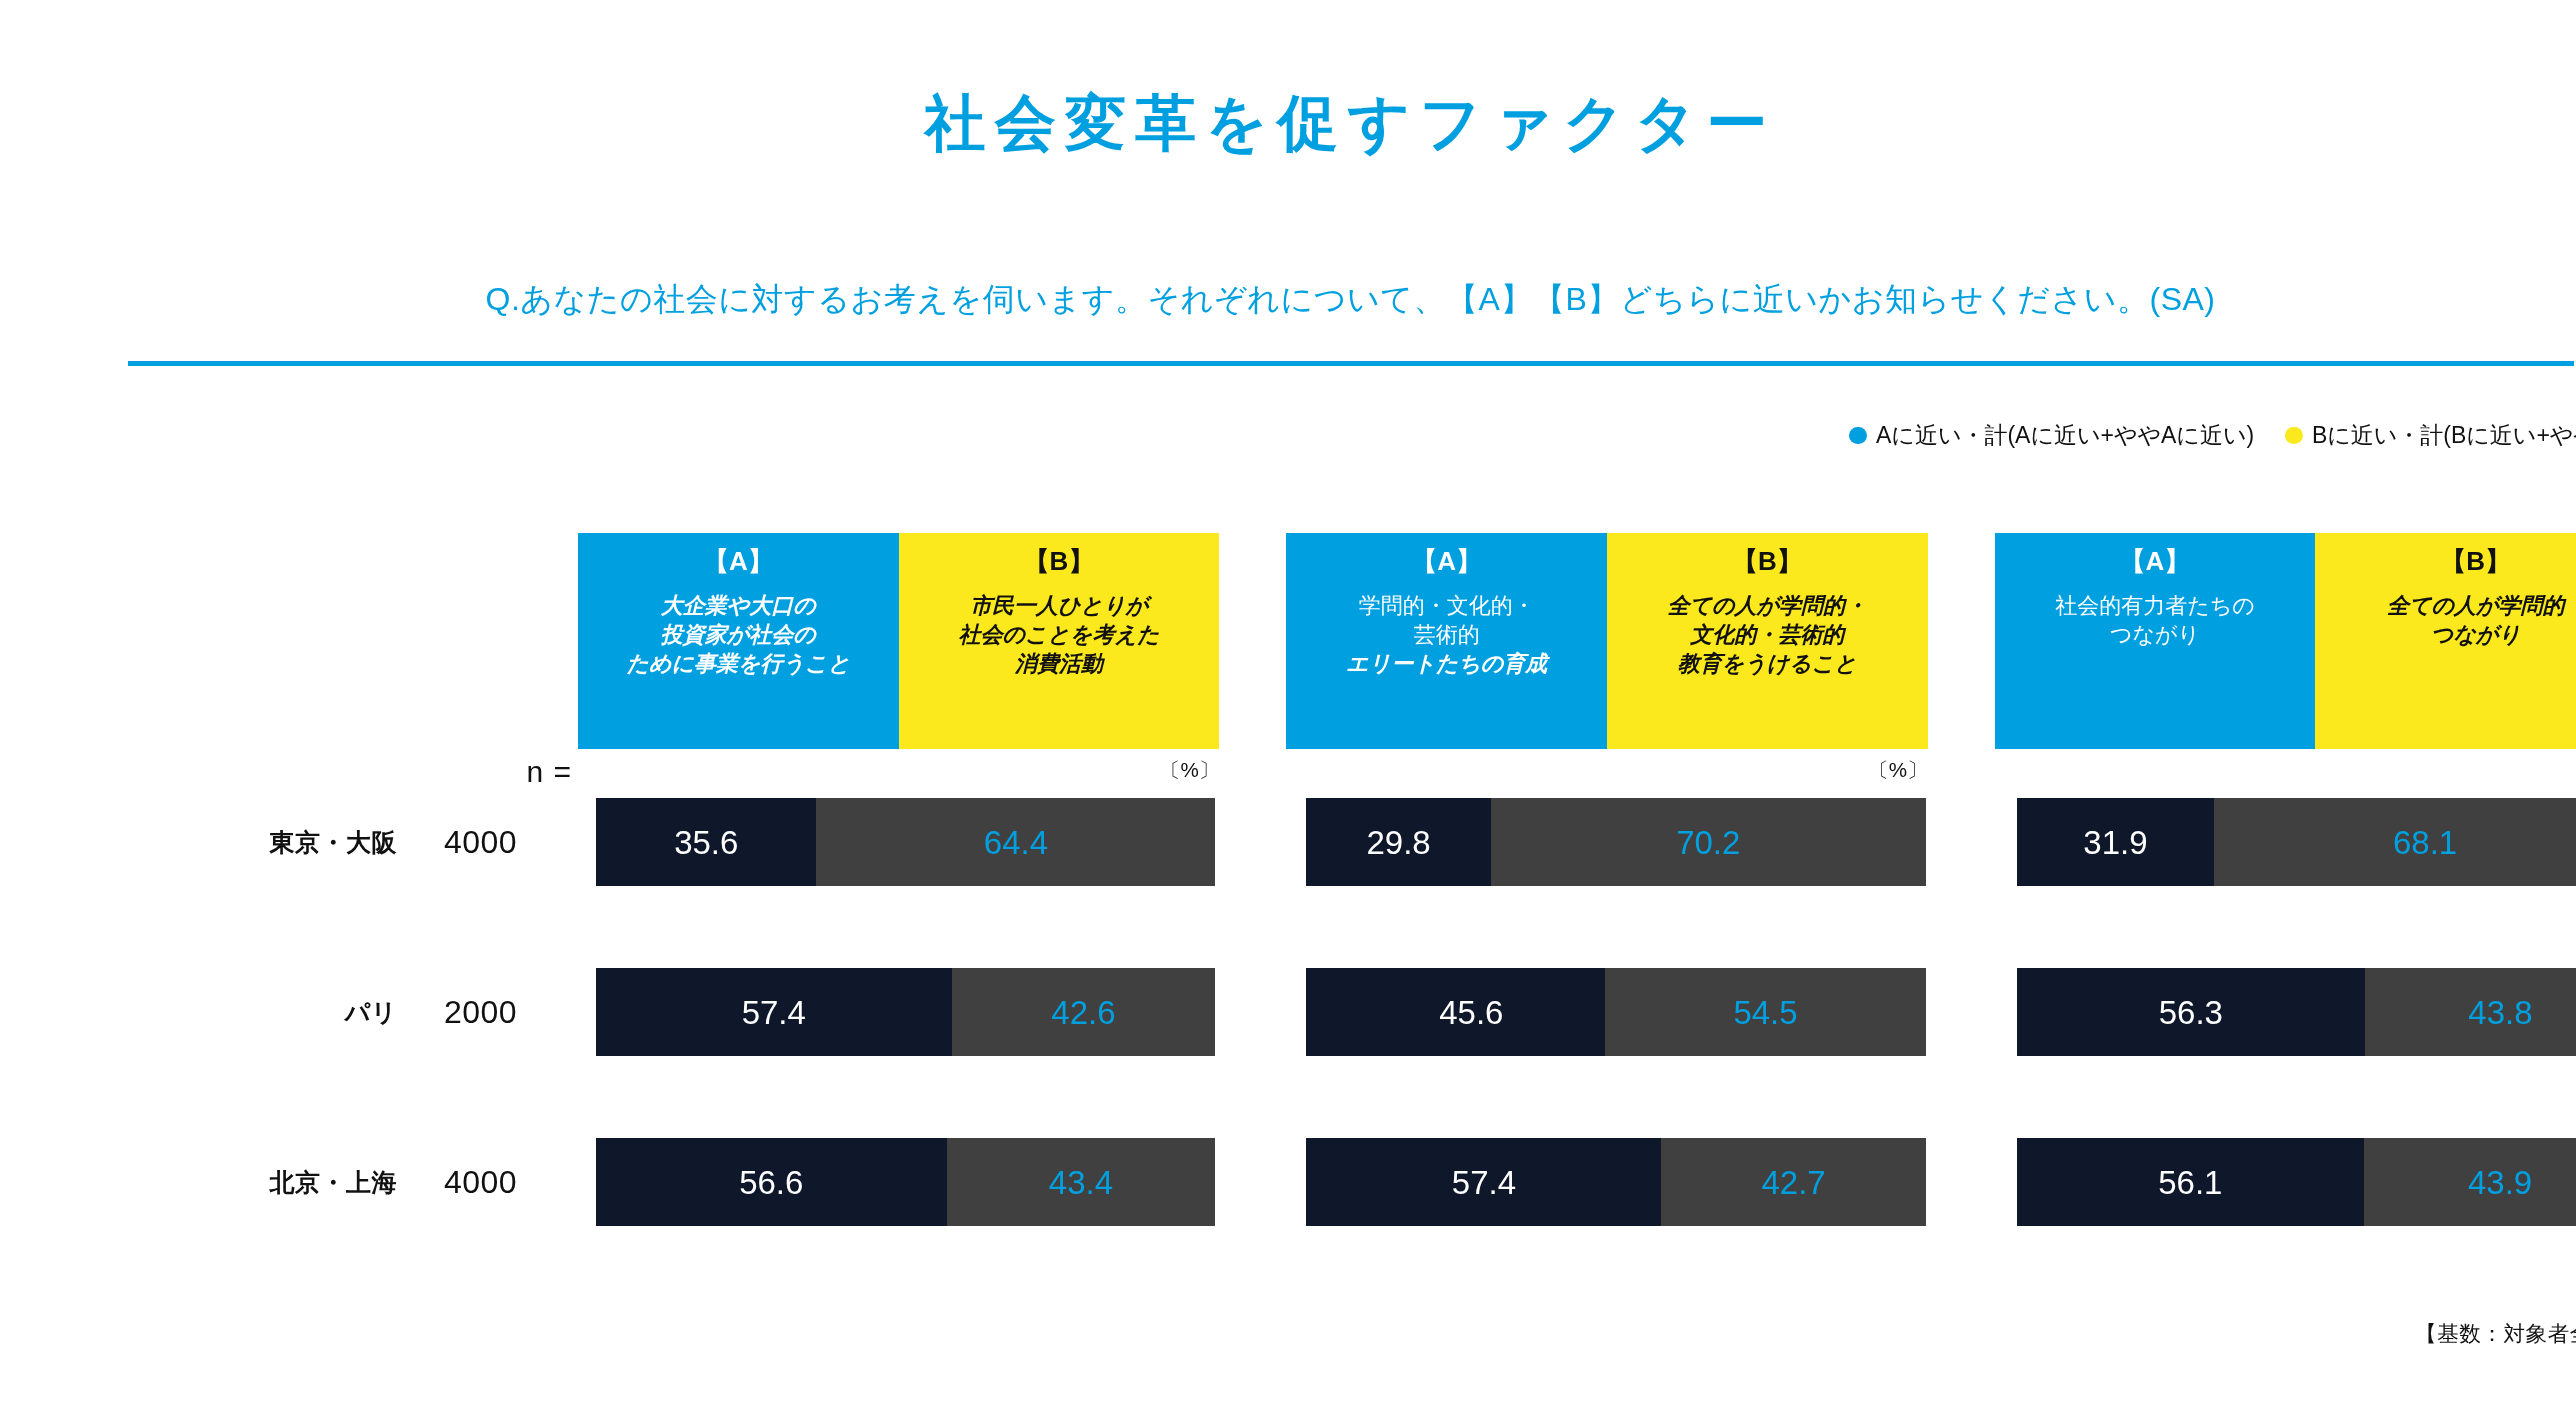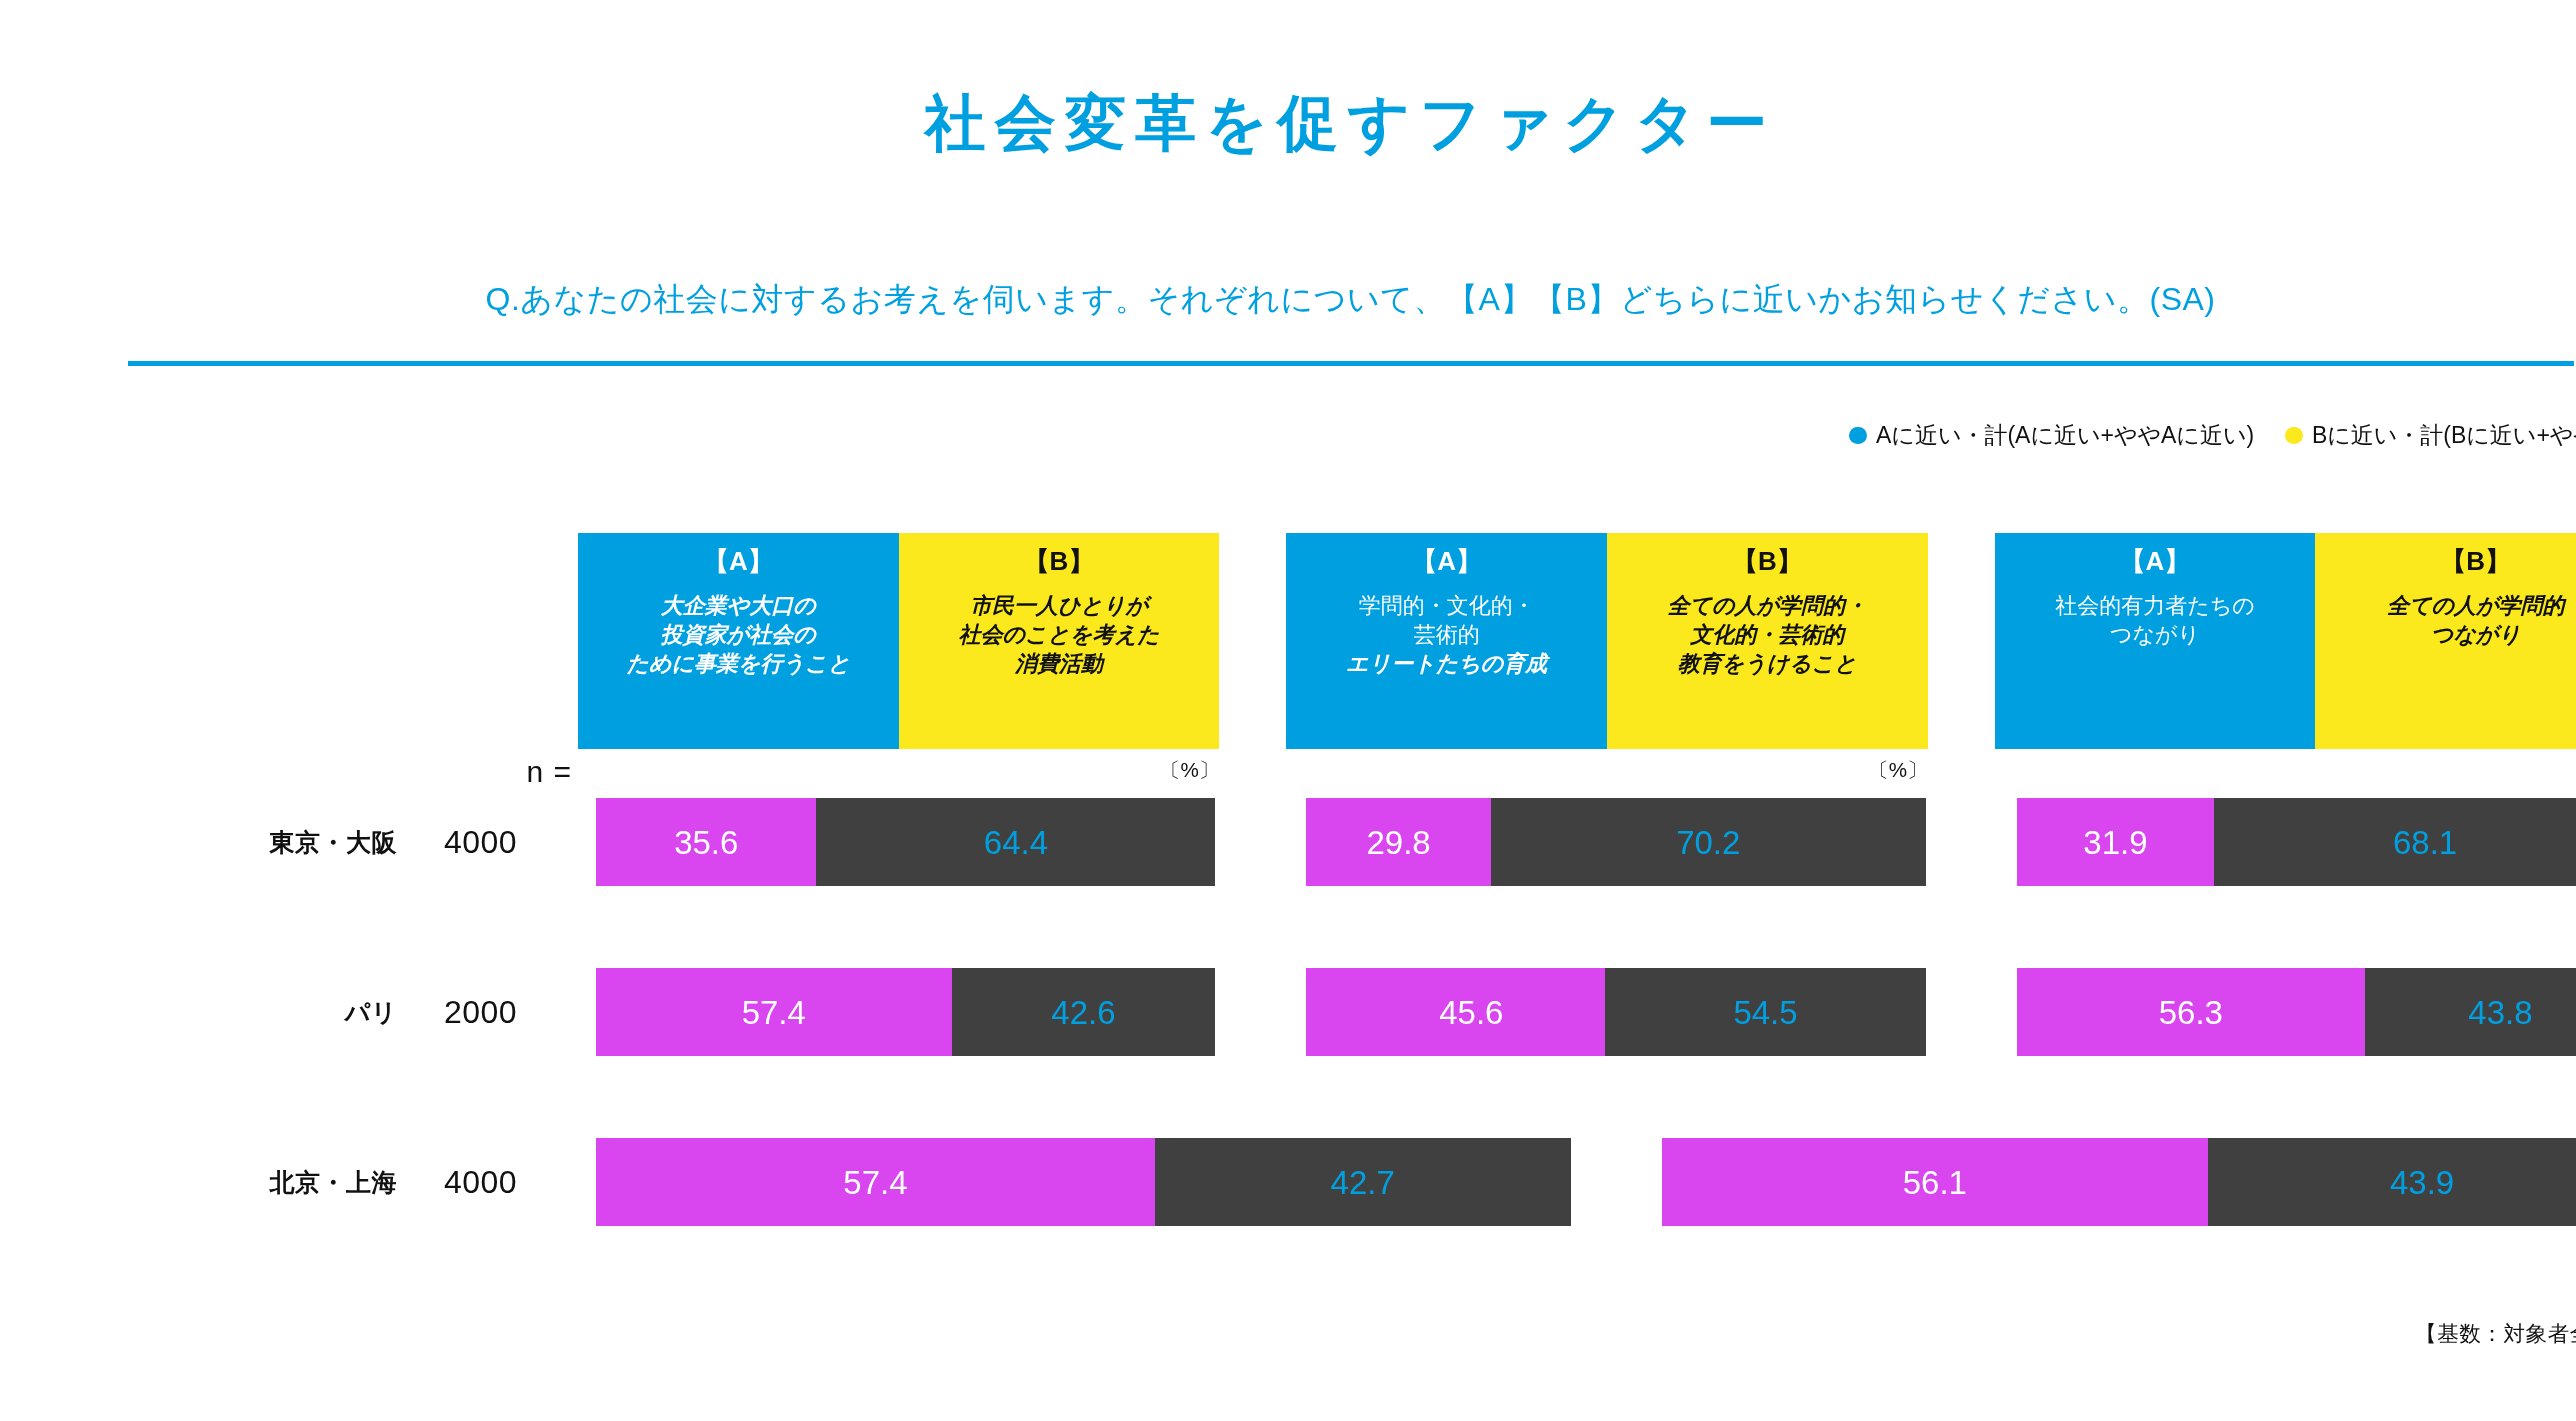--- a/index.html
+++ b/index.html
@@ -179,21 +179,21 @@
   }
   .seg{
     display:flex;
     align-items:center;
     justify-content:center;
     font-size:33px;
     line-height:1;
     box-sizing:border-box;
     overflow:hidden;
   }
-  .seg.a{background:#d946ef;color:#ffffff;margin-left:24px;}
+  .seg.a{background:#0f172a;color:#ffffff;margin-left:24px;}
   .seg.b{background:#404040;color:#00A0E0;}
 
   
   #footnote{
     position:absolute;
     left:0; top:1319px; width:2636px;
     text-align:right;
     font-size:21.6px;
     color:#111111;
     letter-spacing:0.5px;
@@ -329,20 +329,24 @@
         <div class="seg b" style="flex: 43.8 1 0px;">43.8</div>
       </div>
     </div>
   </div>
 
   <div class="data-row">
     <div class="row-label">北京・上海</div>
     <div class="row-n">4000</div>
     <div class="bars-wrap">
       <div class="stacked-bar">
+        <div class="seg a" style="flex: 56.6 1 0px;">56.6</div>
+        <div class="seg b" style="flex: 43.4 1 0px;">43.4</div>
+      </div>
+      <div class="stacked-bar">
         <div class="seg a" style="flex: 57.4 1 0px;">57.4</div>
         <div class="seg b" style="flex: 42.7 1 0px;">42.7</div>
       </div>
       <div class="stacked-bar">
         <div class="seg a" style="flex: 56.1 1 0px;">56.1</div>
         <div class="seg b" style="flex: 43.9 1 0px;">43.9</div>
       </div>
     </div>
   </div>
 

